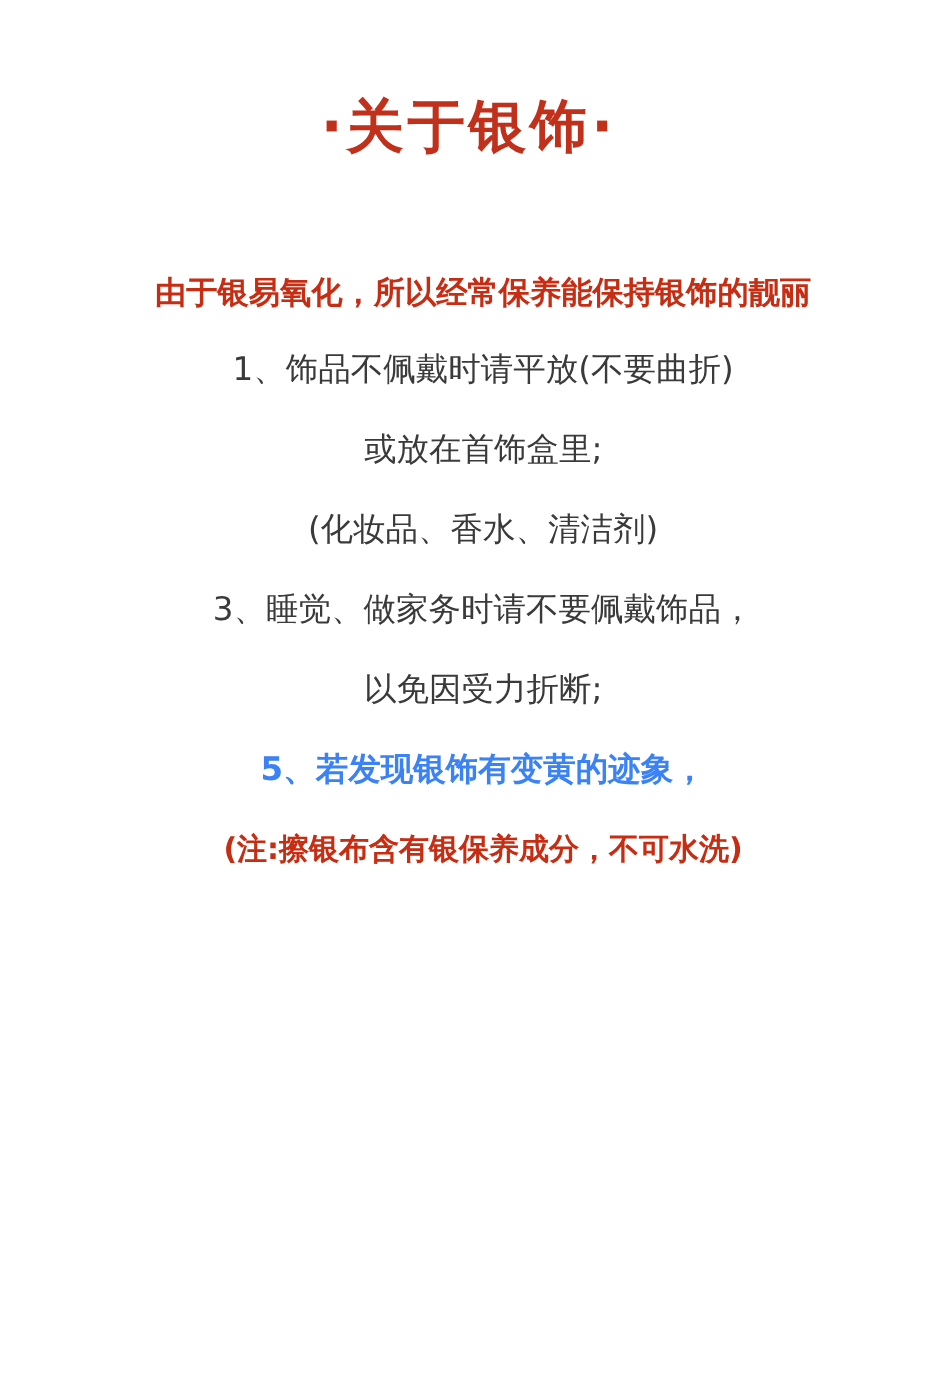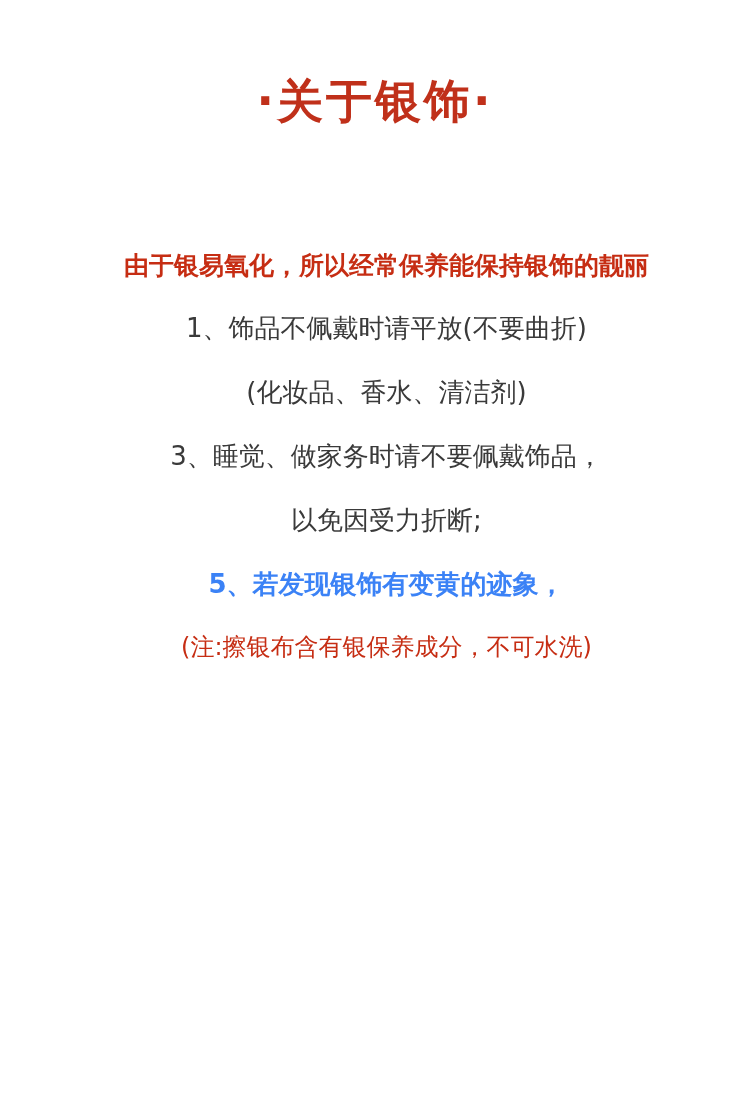--- a/index.html
+++ b/index.html
@@ -14,21 +14,20 @@
     overflow: hidden;
   }
   .page {
     position: relative;
     width: 750px;
     height: 1102px;
     box-sizing: border-box;
     display: flex;
     flex-direction: column;
     align-items: center;
-    gap: 32px;
   }
   .title {
     margin-top: 74px;
     font-size: 46px;
     font-weight: 700;
     color: #c0301a;
     letter-spacing: 3px;
     line-height: 1.2;
     text-align: center;
   }
@@ -59,35 +58,36 @@
     margin-bottom: 38px;
   }
   .l-dark-bold {
     color: #3b82f6;
     font-weight: 700;
     font-size: 26px;
     margin-bottom: 38px;
   }
   .l-red-small {
     color: #c62d13;
-    font-weight: 400;
+    font-weight: 700;
     font-size: 24px;
     margin-bottom: 0;
   }
 </style>
 </head>
 <body>
 
 <div class="page">
 
   <div class="title">·关于银饰·</div>
 
   <div class="body-block">
     <div class="line l-red-bold">由于银易氧化，所以经常保养能保持银饰的靓丽</div>
     <div class="line l-dark">1、饰品不佩戴时请平放(不要曲折)</div>
+    <div class="line l-dark">或放在首饰盒里;</div>
     <div class="line l-dark">(化妆品、香水、清洁剂)</div>
     <div class="line l-dark">3、睡觉、做家务时请不要佩戴饰品，</div>
     <div class="line l-dark">以免因受力折断;</div>
     <div class="line l-dark-bold">5、若发现银饰有变黄的迹象，</div>
     <div class="line l-red-small">(注:擦银布含有银保养成分，不可水洗)</div>
   </div>
 
 </div>
 
 </body></html>

